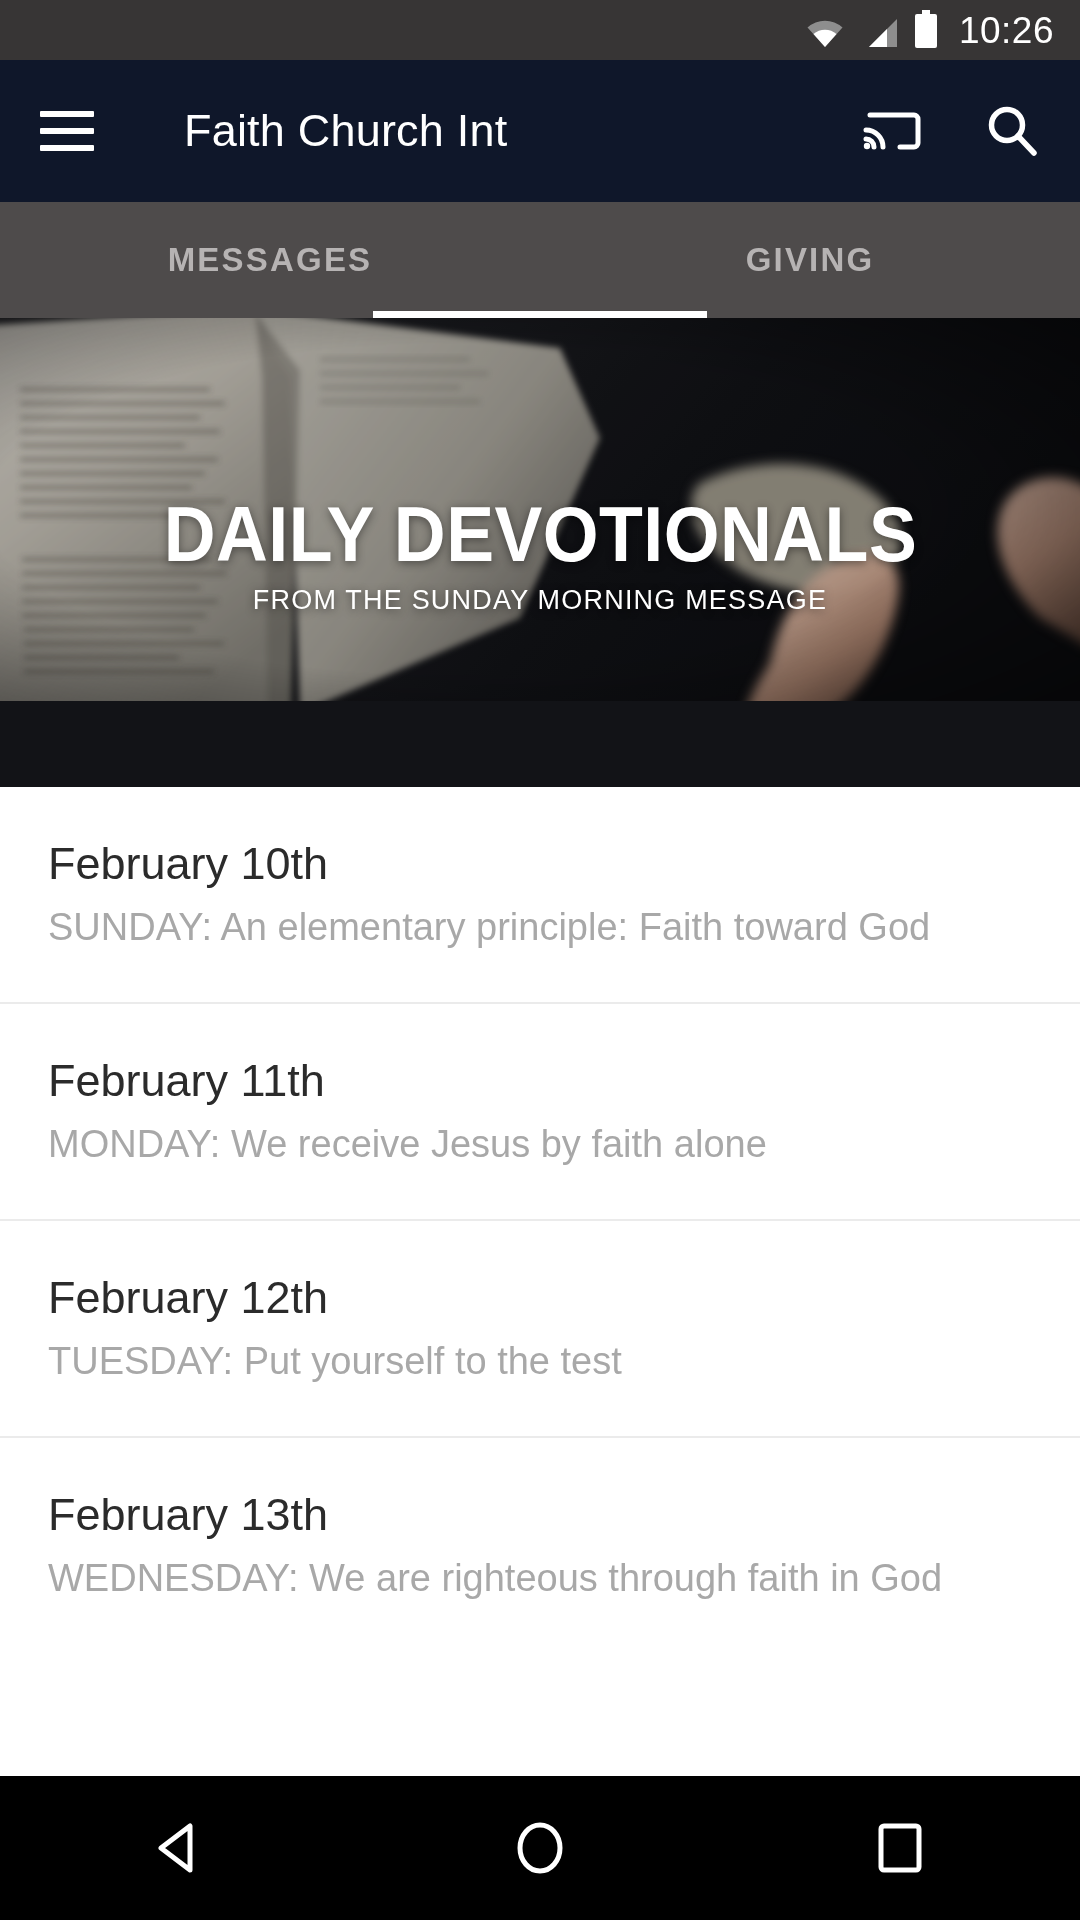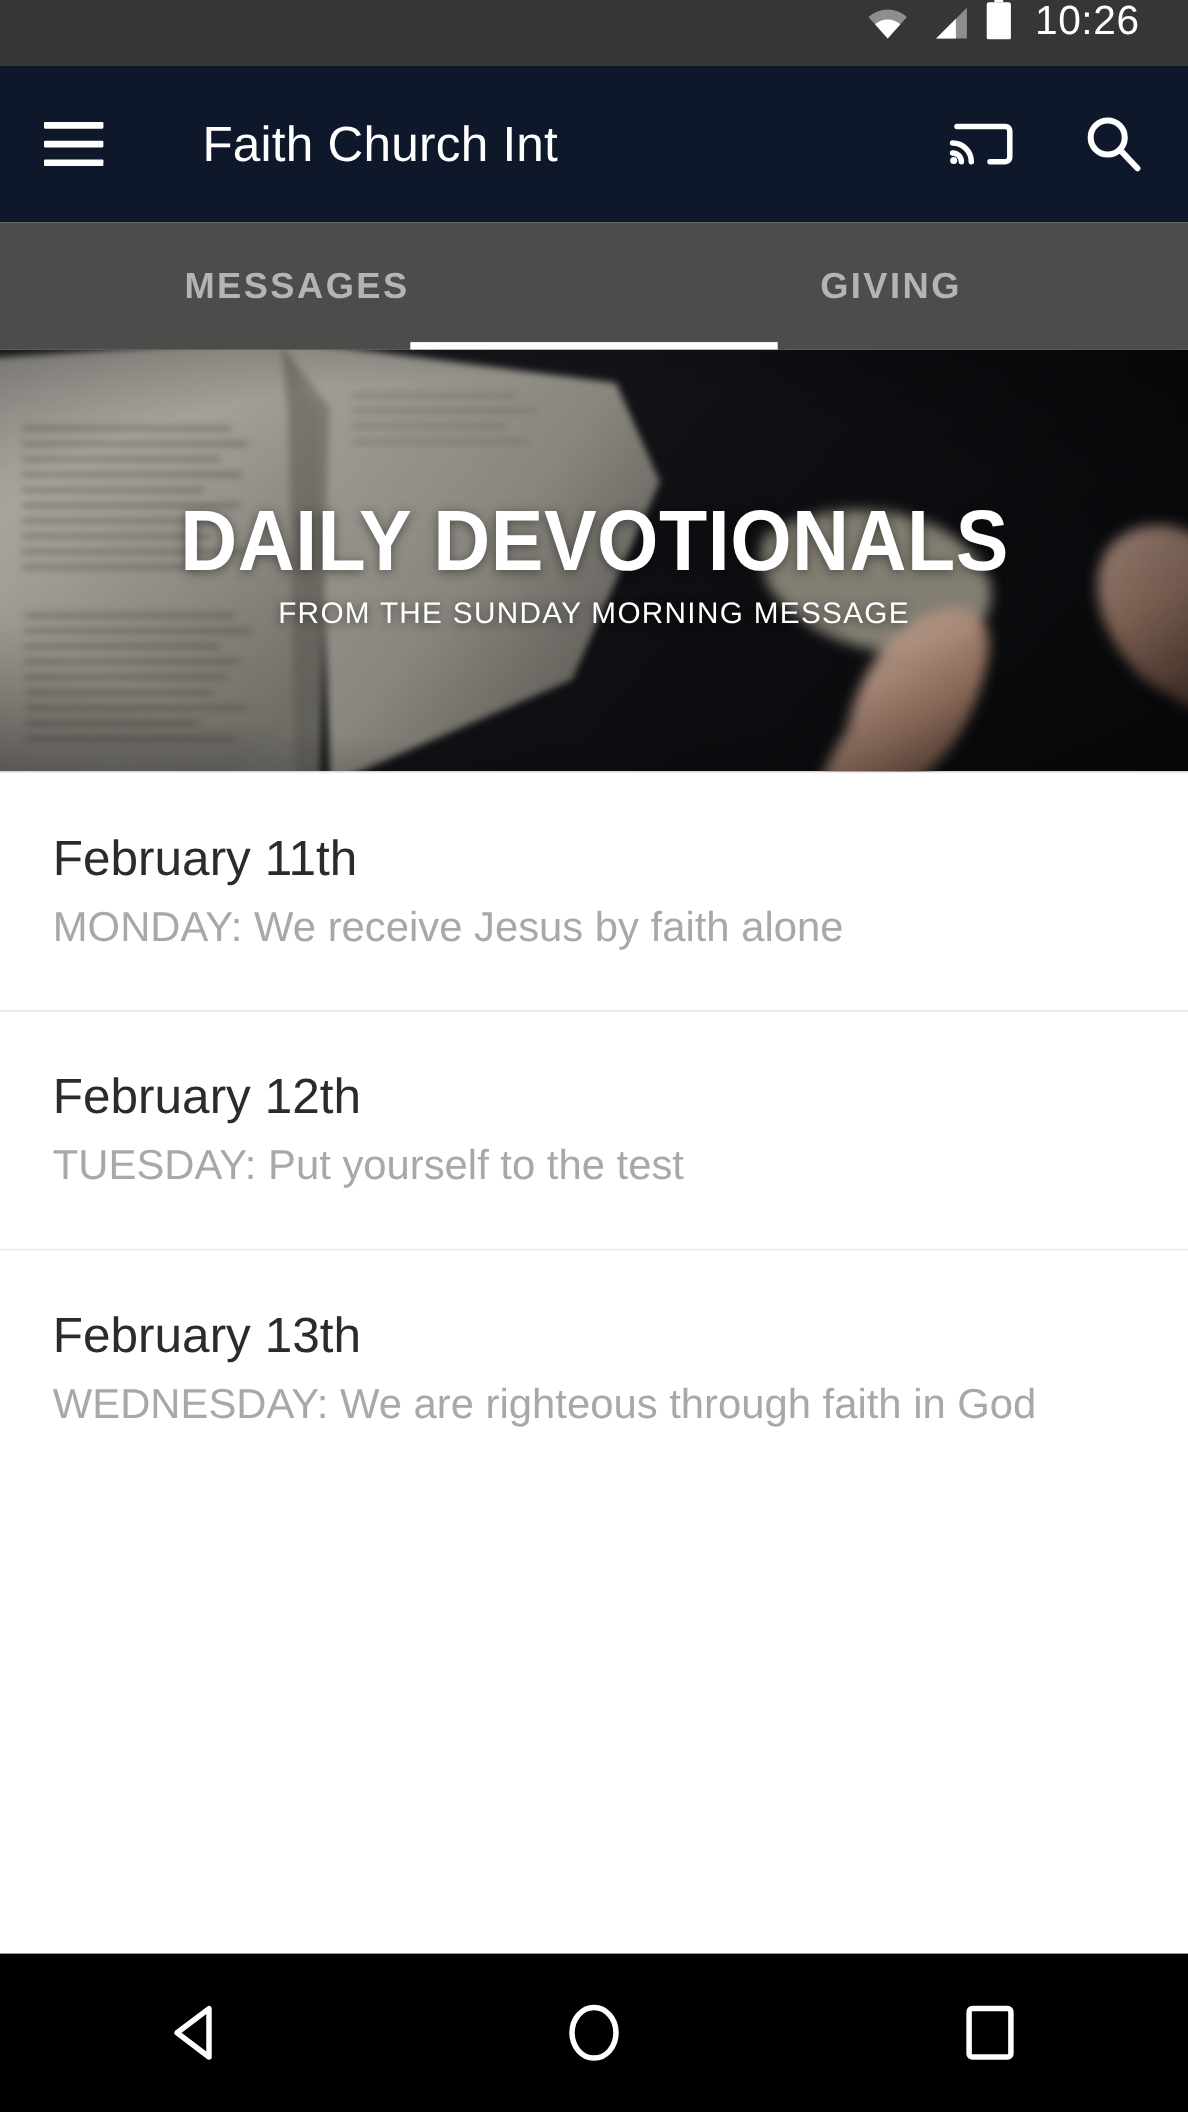--- a/index.html
+++ b/index.html
@@ -7,22 +7,22 @@
     width:1080px; height:1920px;
     background:#ffffff;
     font-family:"Liberation Sans", sans-serif;
     overflow:hidden;
   }
   #screen { position:relative; width:1080px; height:1920px; overflow:hidden; background:#fff; }
 
   
   .statusbar {
     position:relative; height:60px; background:#373535;
-    display:flex; align-items:flex-start; justify-content:flex-end;
-    padding-right:44px; gap:14px;
+    display:flex; align-items:center; justify-content:flex-end;
+    padding-right:26px; gap:14px;
   }
   .sb-icons { display:flex; align-items:flex-end; gap:14px; height:36px; }
   .icon-wifi { width:40px; height:30px; position:relative; }
   .icon-signal { width:40px; height:30px; position:relative; }
   .icon-battery { width:26px; height:38px; position:relative; }
   .sb-time {
     color:#ffffff; font-size:37px; letter-spacing:0.5px;
     font-family:"Liberation Sans", sans-serif; line-height:1; padding-left:6px;
   }
 
@@ -49,21 +49,21 @@
     position:relative; padding-bottom:0;
   }
   .tab.inactive { color:#b6b3b3; }
   .tab.active { color:#ffffff; }
   .tab-indicator {
     position:absolute; left:373px; bottom:0; width:334px; height:7px; background:#ffffff;
   }
 
   
   .hero {
-    position:relative; height:383px; width:100%; overflow:hidden;
+    position:relative; height:469px; width:100%; overflow:hidden;
     background:#15161a;
   }
   .hero-photo { position:absolute; inset:0; }
   .hero-overlay { position:absolute; inset:0; background:rgba(10,10,12,0.22); }
   .hero-text {
     position:absolute; inset:0; display:flex; flex-direction:column;
     align-items:center; justify-content:center; padding-top:6px;
   }
   .hero-title {
     color:#ffffff; font-size:78px; font-weight:bold; letter-spacing:0.5px;
@@ -243,20 +243,24 @@
     </div>
     <div class="hero-overlay"></div>
     <div class="hero-text">
       <div class="hero-title">DAILY DEVOTIONALS</div>
       <div class="hero-sub">FROM THE SUNDAY MORNING MESSAGE</div>
     </div>
   </div>
 
   <div class="list">
 
+    <div class="list-item">
+      <div class="li-title">February 10th</div>
+      <div class="li-sub">SUNDAY: An elementary principle: Faith toward God</div>
+    </div>
     <div class="divider"></div>
 
     <div class="list-item">
       <div class="li-title">February 11th</div>
       <div class="li-sub">MONDAY: We receive Jesus by faith alone</div>
     </div>
     <div class="divider"></div>
 
     <div class="list-item">
       <div class="li-title">February 12th</div>

